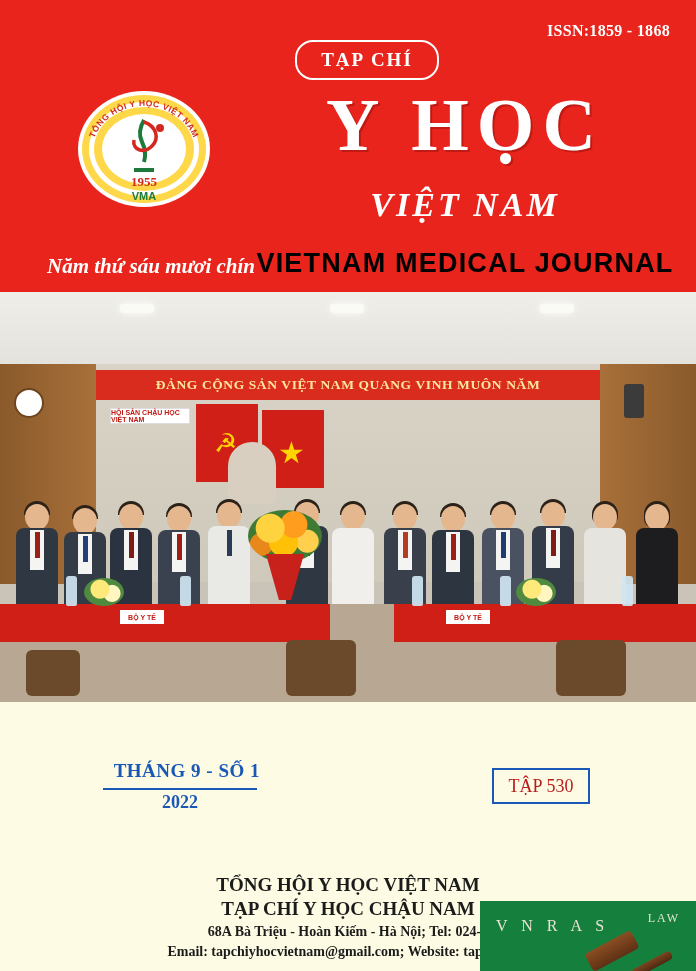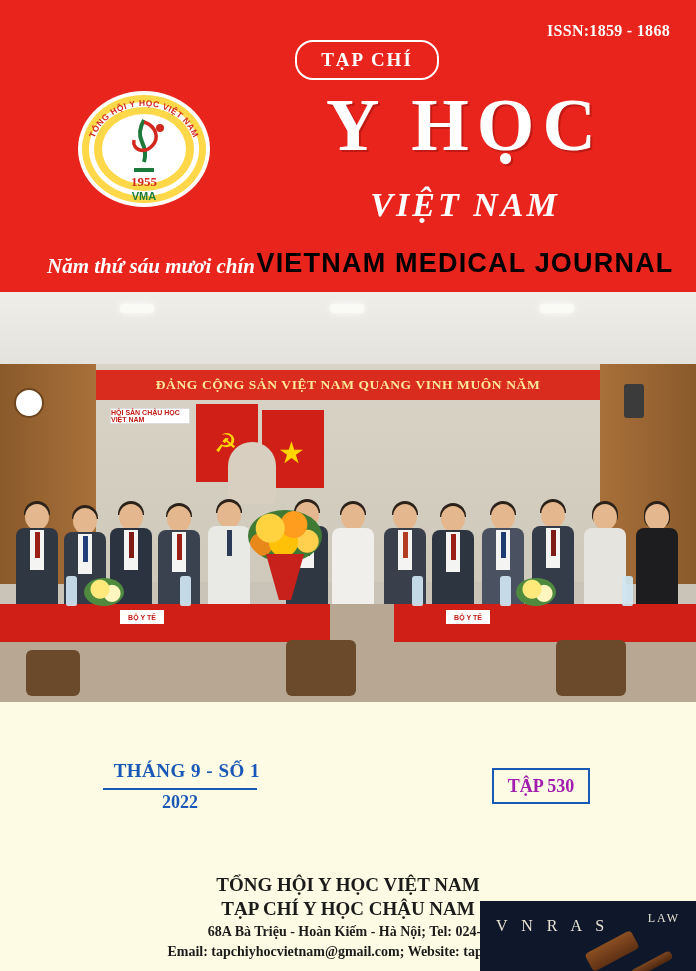--- a/index.html
+++ b/index.html
@@ -313,23 +313,23 @@
     color: #1a58b8;
     font-family: "Liberation Serif", serif;
     font-weight: bold;
     font-size: 18px;
   }
   .tap-box {
     position: absolute;
     left: 492px; top: 66px;
     width: 94px; height: 32px;
     border: 2px solid #1a58b8;
-    color: #a21caf;
-    font-family: "Liberation Serif", serif;
-    font-weight: bold;
+    color: #b91c1c;
+    font-family: "Liberation Serif", serif;
+    font-weight: normal;
     font-size: 18px;
     display: flex; align-items: center; justify-content: center;
   }
   .org1, .org2 {
     position: absolute;
     left: 0; width: 696px; text-align: center;
     color: #1b1b1b;
     font-family: "Liberation Serif", serif;
     font-weight: bold;
     font-size: 19px;
@@ -345,21 +345,21 @@
     font-size: 14px;
   }
   .addr { top: 222px; }
   .email { top: 242px; }
 
   
   .vnra {
     position: absolute;
     right: 0; bottom: 0;
     width: 216px; height: 70px;
-    background: #0f172a;
+    background: #15803d;
     overflow: hidden;
   }
   .vnra-text {
     position: absolute;
     left: 16px; top: 16px;
     color: #e9e2d2;
     font-family: "Liberation Serif", serif;
     font-size: 16px;
     letter-spacing: 5px;
   }

